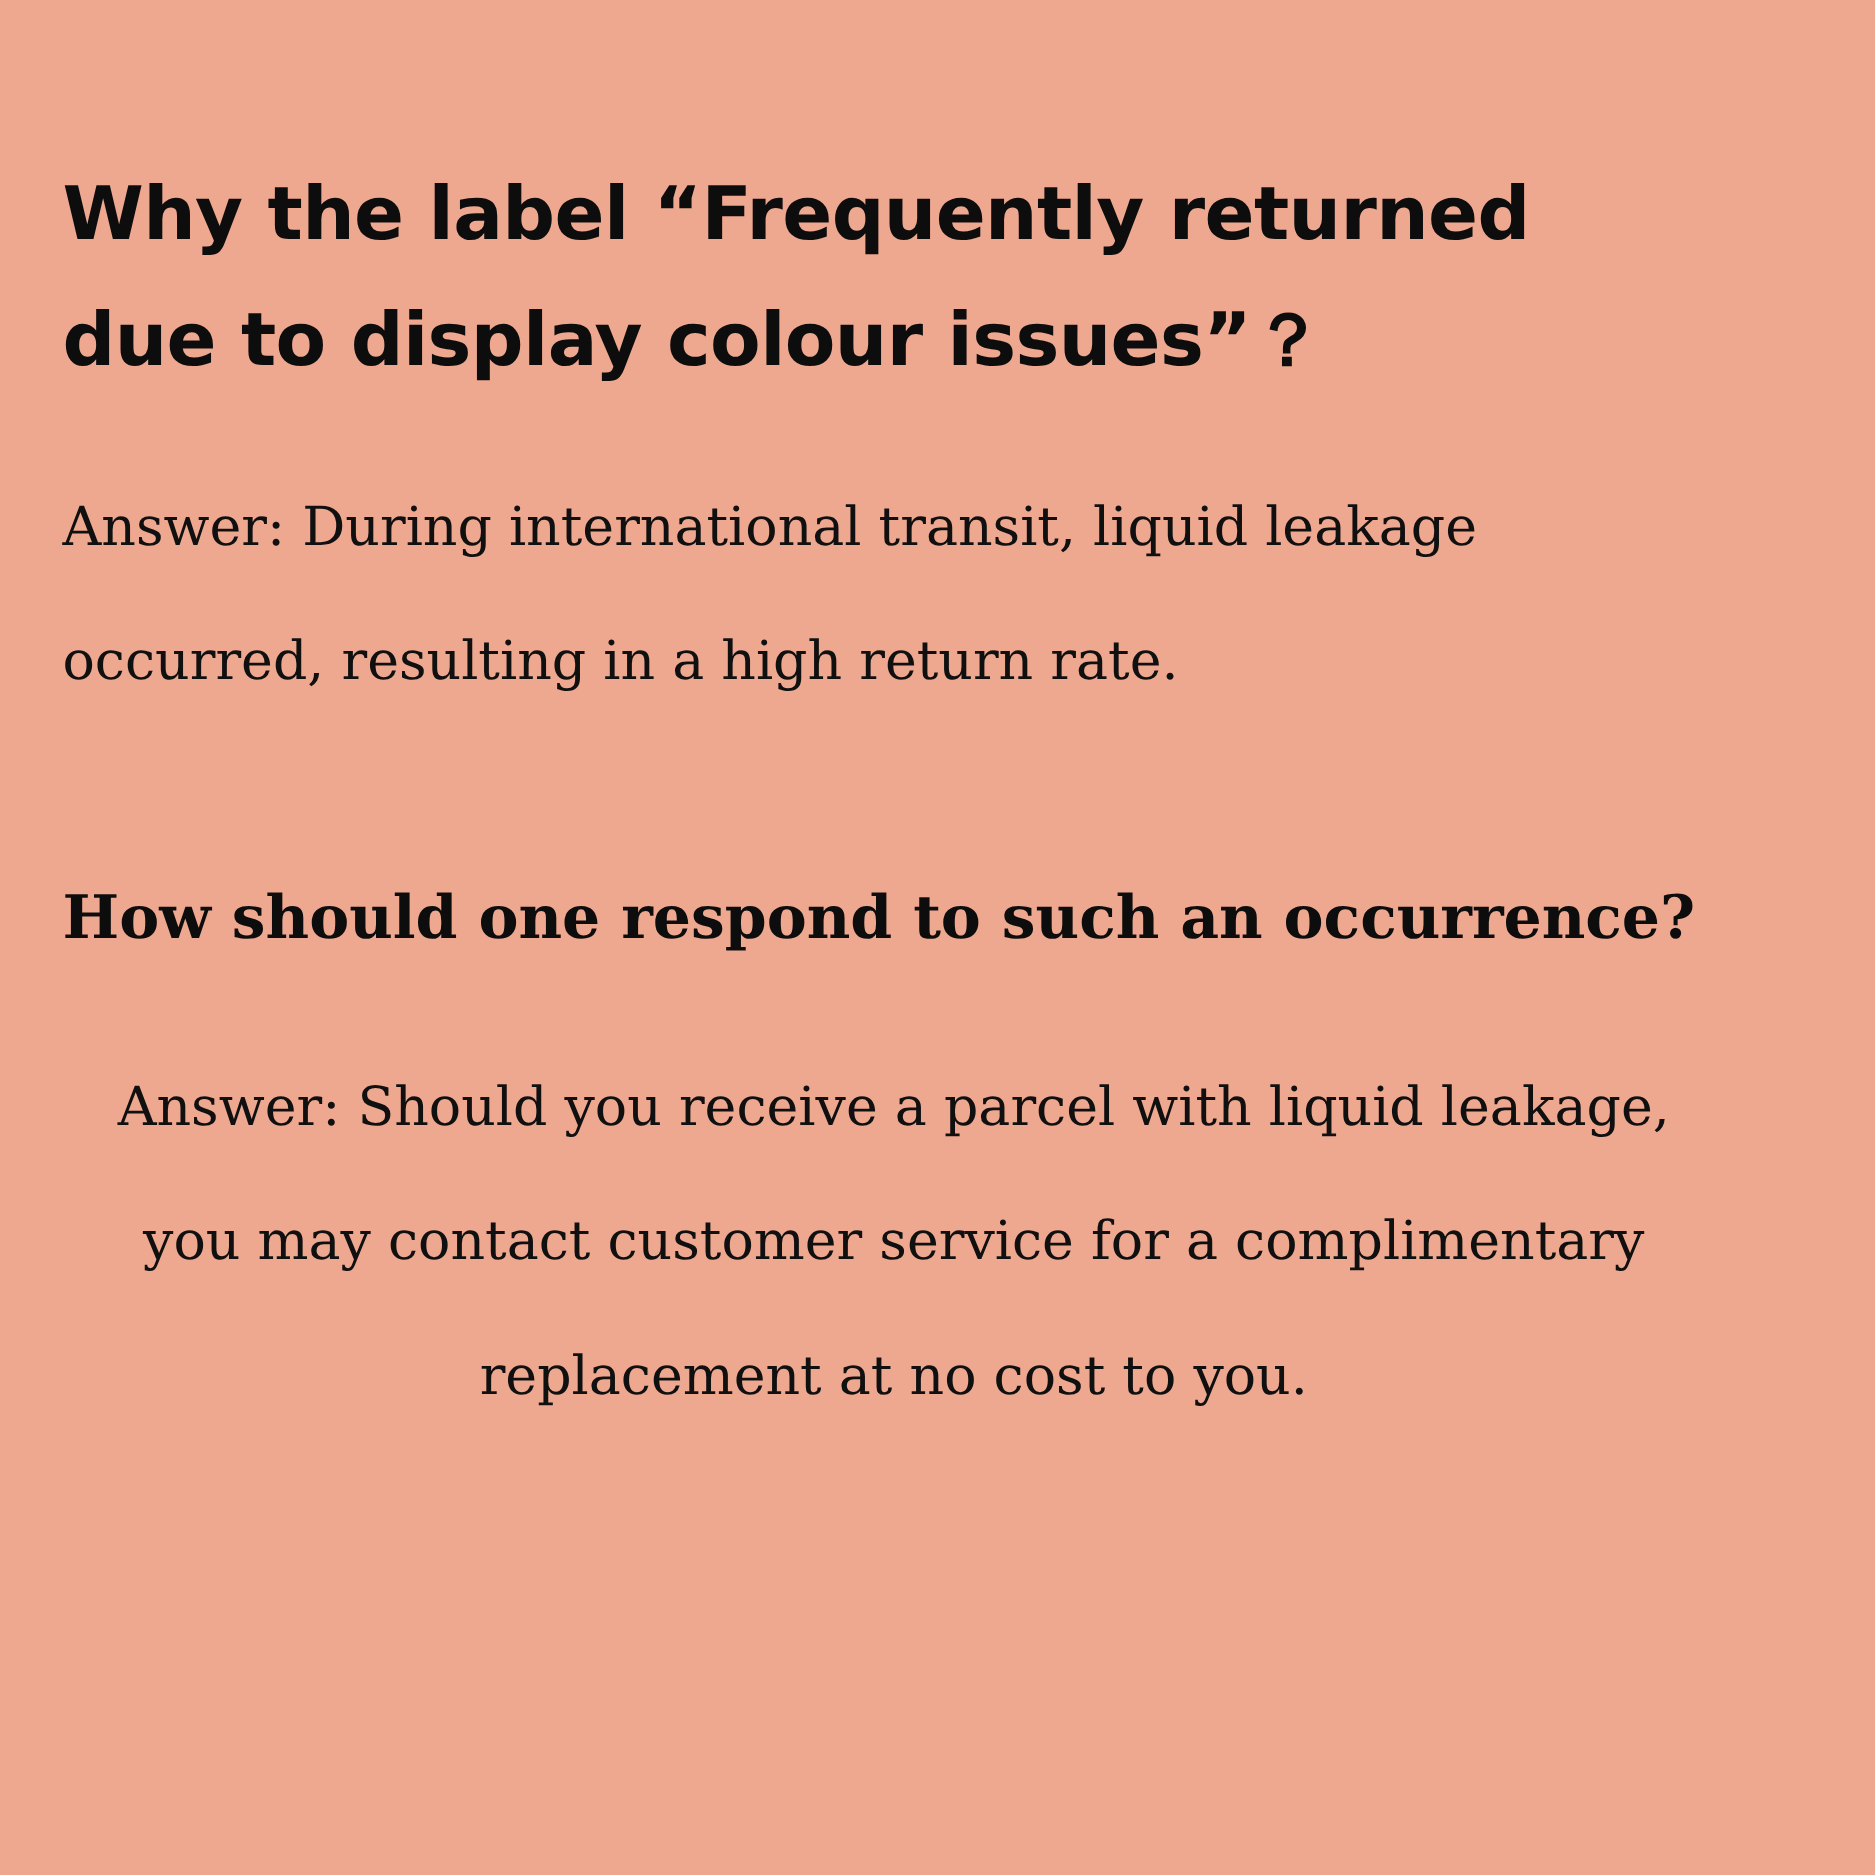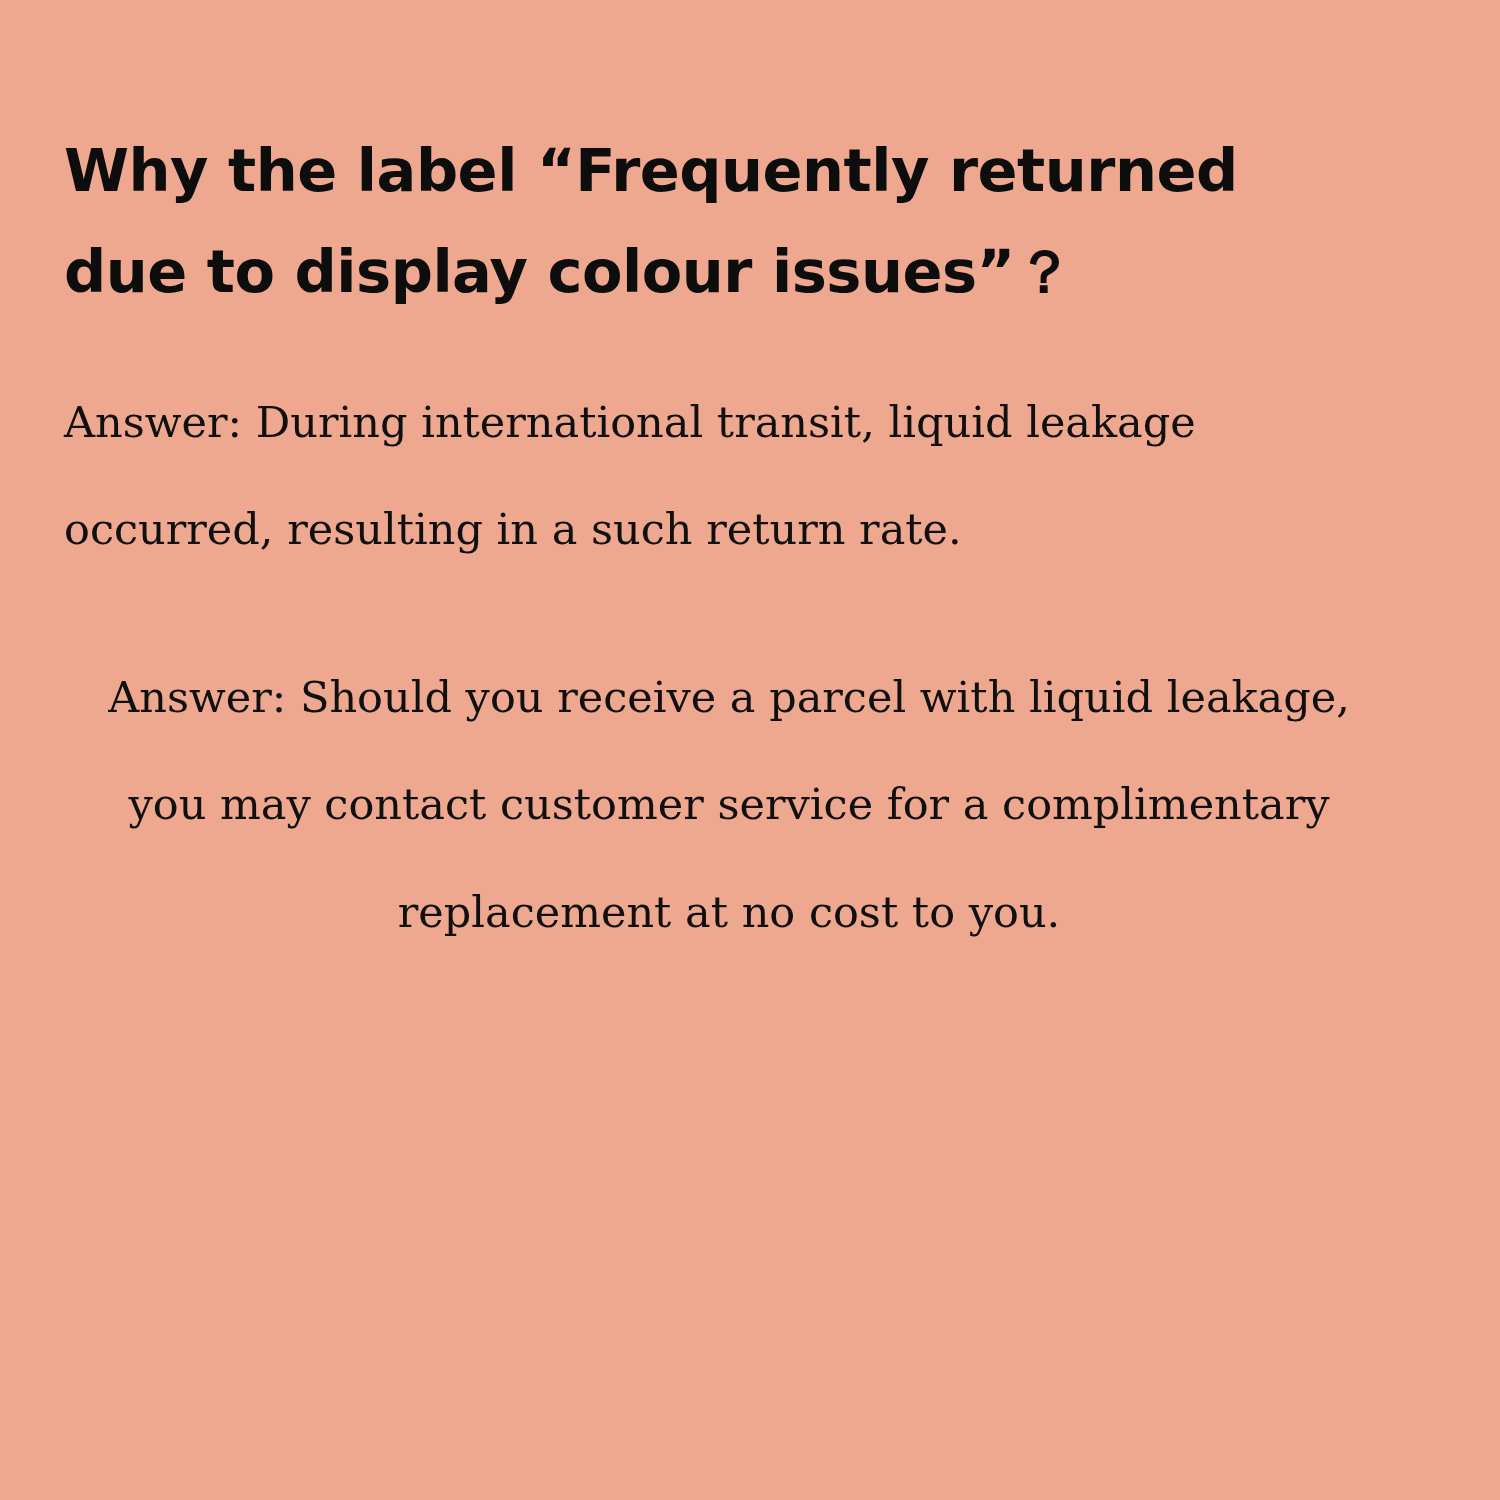--- a/index.html
+++ b/index.html
@@ -11,21 +11,21 @@
     height: 1500px;
     background: #efa890;
     font-family: "Liberation Sans", sans-serif;
     overflow: hidden;
   }
   .page {
     position: relative;
     width: 1500px;
     height: 1500px;
     box-sizing: border-box;
-    padding: 120px 100px 0 64px;
+    padding: 120px 100px 0 50px;
   }
   .q1 {
     font-family: "DejaVu Sans", sans-serif;
     font-weight: bold;
     font-size: 59px;
     line-height: 1.72;
     color: #0d0d0d;
     letter-spacing: -0.5px;
     margin: 0;
     max-width: 1300px;
@@ -60,18 +60,19 @@
     text-align: center;
   }
 </style>
 </head>
 <body>
 
 <div class="page">
 
   <h1 class="q1">Why the label “Frequently returned due to display colour issues”？</h1>
 
-  <p class="a1">Answer: During international transit, liquid leakage occurred, resulting in a such return rate.</p>
+  <p class="a1">Answer: During international transit, liquid leakage occurred, resulting in a high return rate.</p>
 
+  <h2 class="q2">How should one respond to such an occurrence?</h2>
 
   <p class="a2">Answer: Should you receive a parcel with liquid leakage, you may contact customer service for a complimentary replacement at no cost to you.</p>
 
 </div>
 
 </body></html>

